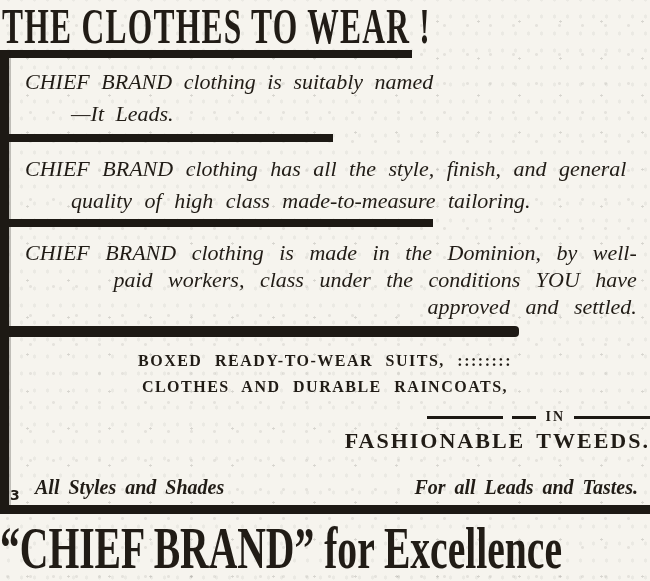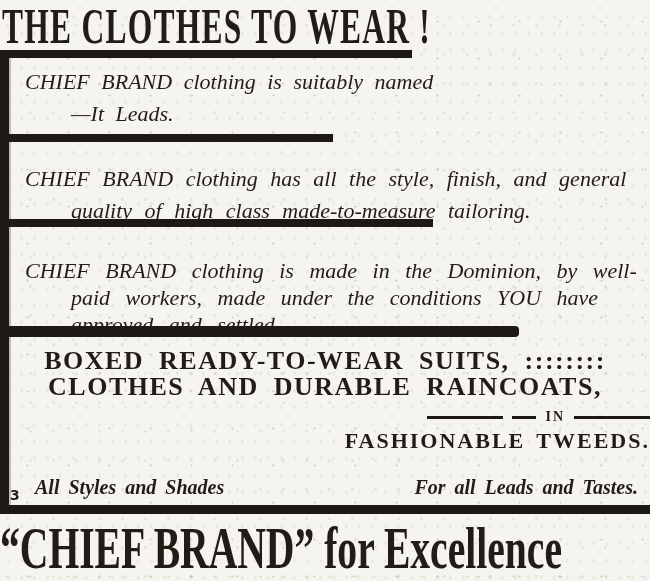--- a/index.html
+++ b/index.html
@@ -33,27 +33,27 @@
                  box-shadow: 2px 0 0 rgba(29,25,20,0.25); }
   .ruleA       { top:134px; width:333px; height:8px; }
   .ruleB       { top:219px; width:433px; height:8px; }
   .ruleC       { top:326px; width:519px; height:11px; border-radius:0 4px 4px 0; }
   .rule-bottom { top:505px; width:650px; height:9px; }
 
   
   .para { position:absolute; left:25px; font-style:italic; font-weight:normal; font-size:22px; }
   .para .cont { margin-left:46px; }
   .para1 { top:66px;  line-height:32px; word-spacing:6px;  }
-  .para2 { top:163px; line-height:32px; word-spacing:7px;  }
-  .para3 { top:257px; line-height:27px; word-spacing:10px; }
+  .para2 { top:153px; line-height:32px; word-spacing:7px;  }
+  .para3 { top:239px; line-height:27px; word-spacing:10px;text-align:right; }
 
   
   .products {
     position:absolute; top:348px; left:0; width:650px; text-align:center;
-    font-weight:bold; font-size:26px; letter-spacing:1.5px; word-spacing:7px;
+    font-weight:bold; font-size:16px; letter-spacing:1.5px; word-spacing:7px;
     line-height:26px;
   }
   .divider {
     position:absolute; top:410px; left:0; width:650px;
     display:flex; align-items:center; justify-content:flex-end; gap:9px;
   }
   .dash { height:3px; background:#1d1914; }
   .dash-long  { width:76px; }
   .dash-short { width:24px; }
   .divider-word { font-size:14px; font-weight:bold; letter-spacing:2px; line-height:14px; }
@@ -100,21 +100,21 @@
 
   <div class="para para2">
     <div>CHIEF BRAND clothing has all the style, finish, and general</div>
     <div class="cont">quality of high class made-to-measure tailoring.</div>
   </div>
 
   <div class="rule ruleB"></div>
 
   <div class="para para3">
     <div>CHIEF BRAND clothing is made in the Dominion, by well-</div>
-    <div class="cont">paid workers, made under the conditions YOU have</div>
+    <div class="cont">paid workers, class under the conditions YOU have</div>
     <div class="cont">approved and settled.</div>
   </div>
 
   <div class="rule ruleC"></div>
 
   <div class="products">
     <div>BOXED READY-TO-WEAR SUITS, ::::::::</div>
     <div>CLOTHES AND DURABLE RAINCOATS,</div>
   </div>
 

